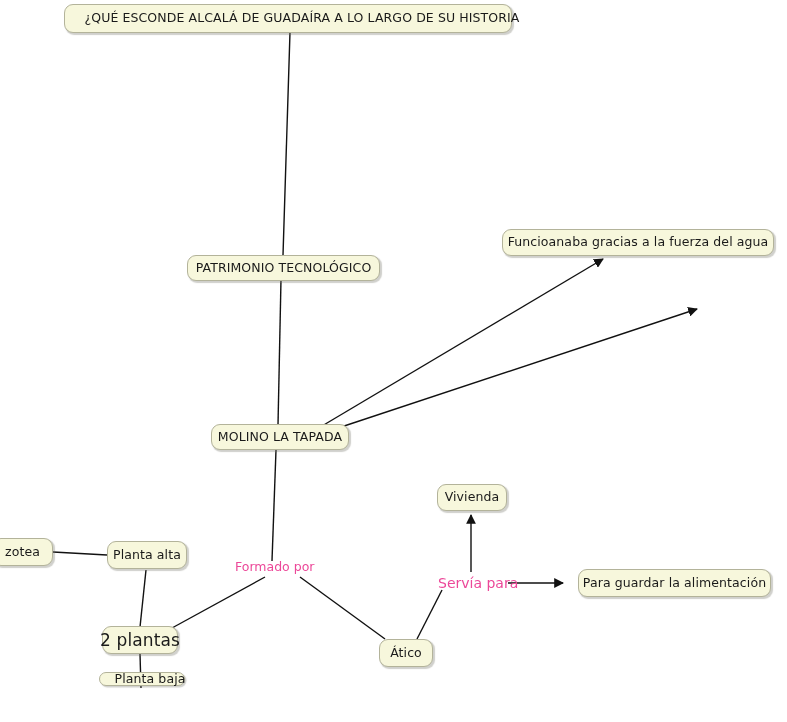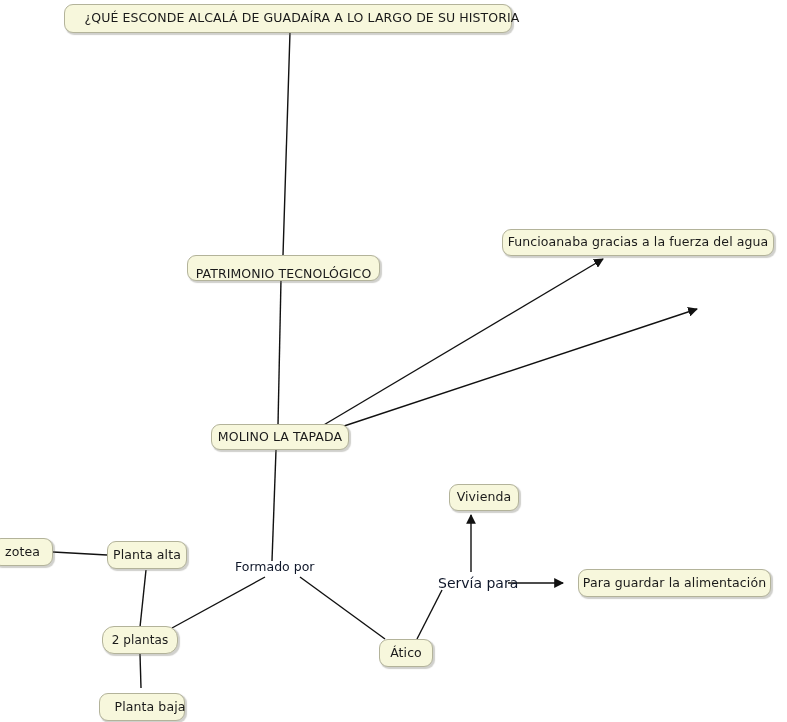--- a/index.html
+++ b/index.html
@@ -38,21 +38,21 @@
     align-items: center;
     justify-content: center;
     color: #1a1a1a;
     white-space: nowrap;
     letter-spacing: 0.1px;
   }
   .node span { display: block; line-height: 1; }
   .linklabel {
     position: absolute;
     background: transparent;
-    color: #0f172a;
+    color: #ec4899;
     white-space: nowrap;
     line-height: 1;
   }
 </style>
 </head>
 <body>
 
 <div id="canvas">
 
   <svg class="edges" viewBox="0 0 787 722" xmlns="http://www.w3.org/2000/svg">
@@ -86,54 +86,54 @@
 
     <line x1="471" y1="572" x2="471" y2="515" stroke="#111111" stroke-width="1.4" marker-end="url(#arrow)"></line>
 
     <line x1="508" y1="583" x2="563" y2="583" stroke="#111111" stroke-width="1.4" marker-end="url(#arrow)"></line>
   </svg>
 
   <div class="node" style="left:64px; top:4px; width:448px; height:29px; font-size:12.5px;padding-left:28px;">
     <span>¿QUÉ ESCONDE ALCALÁ DE GUADAÍRA A LO LARGO DE SU HISTORIA</span>
   </div>
 
-  <div class="node" style="left:187px; top:255px; width:193px; height:26px; font-size:12.5px;align-items:flex-end;">
+  <div class="node" style="left:187px; top:255px; width:193px; height:26px; font-size:12.5px;">
     <span>PATRIMONIO TECNOLÓGICO</span>
   </div>
 
   <div class="node" style="left:502px; top:229px; width:272px; height:27px; font-size:12.5px;">
     <span>Funcioanaba gracias a la fuerza del agua</span>
   </div>
 
   <div class="node" style="left:211px; top:424px; width:138px; height:26px; font-size:12.5px;">
     <span>MOLINO LA TAPADA</span>
   </div>
 
 
   <div class="node" style="left:-8px; top:538px; width:61px; height:28px; font-size:12.5px;">
     <span>zotea</span>
   </div>
 
   <div class="node" style="left:107px; top:541px; width:80px; height:28px; font-size:12.5px;">
     <span>Planta alta</span>
   </div>
 
-  <div class="node" style="left:102px; top:626px; width:76px; height:28px; font-size:12px;border-radius:12px;">
+  <div class="node" style="left:102px; top:626px; width:76px; height:28px; font-size:17px;">
     <span>2 plantas</span>
   </div>
 
-  <div class="node" style="left:99px; top:693px; width:86px; height:28px; font-size:12.5px;padding-left:16px;">
+  <div class="node" style="left:99px; top:672px; width:86px; height:14px; font-size:12.5px;padding-left:16px;">
     <span>Planta baja</span>
   </div>
 
   <div class="node" style="left:379px; top:639px; width:54px; height:28px; font-size:12.5px;">
     <span>Ático</span>
   </div>
 
-  <div class="node" style="left:437px; top:484px; width:70px; height:27px; font-size:12.5px;margin-left:12px;">
+  <div class="node" style="left:437px; top:484px; width:70px; height:27px; font-size:12.5px;">
     <span>Vivienda</span>
   </div>
 
   <div class="node" style="left:578px; top:569px; width:193px; height:28px; font-size:12.5px;">
     <span>Para guardar la alimentación</span>
   </div>
 
   <div class="linklabel" style="left:235px; top:561px; font-size:12.5px;">
     <span>Formado por</span>
   </div>

